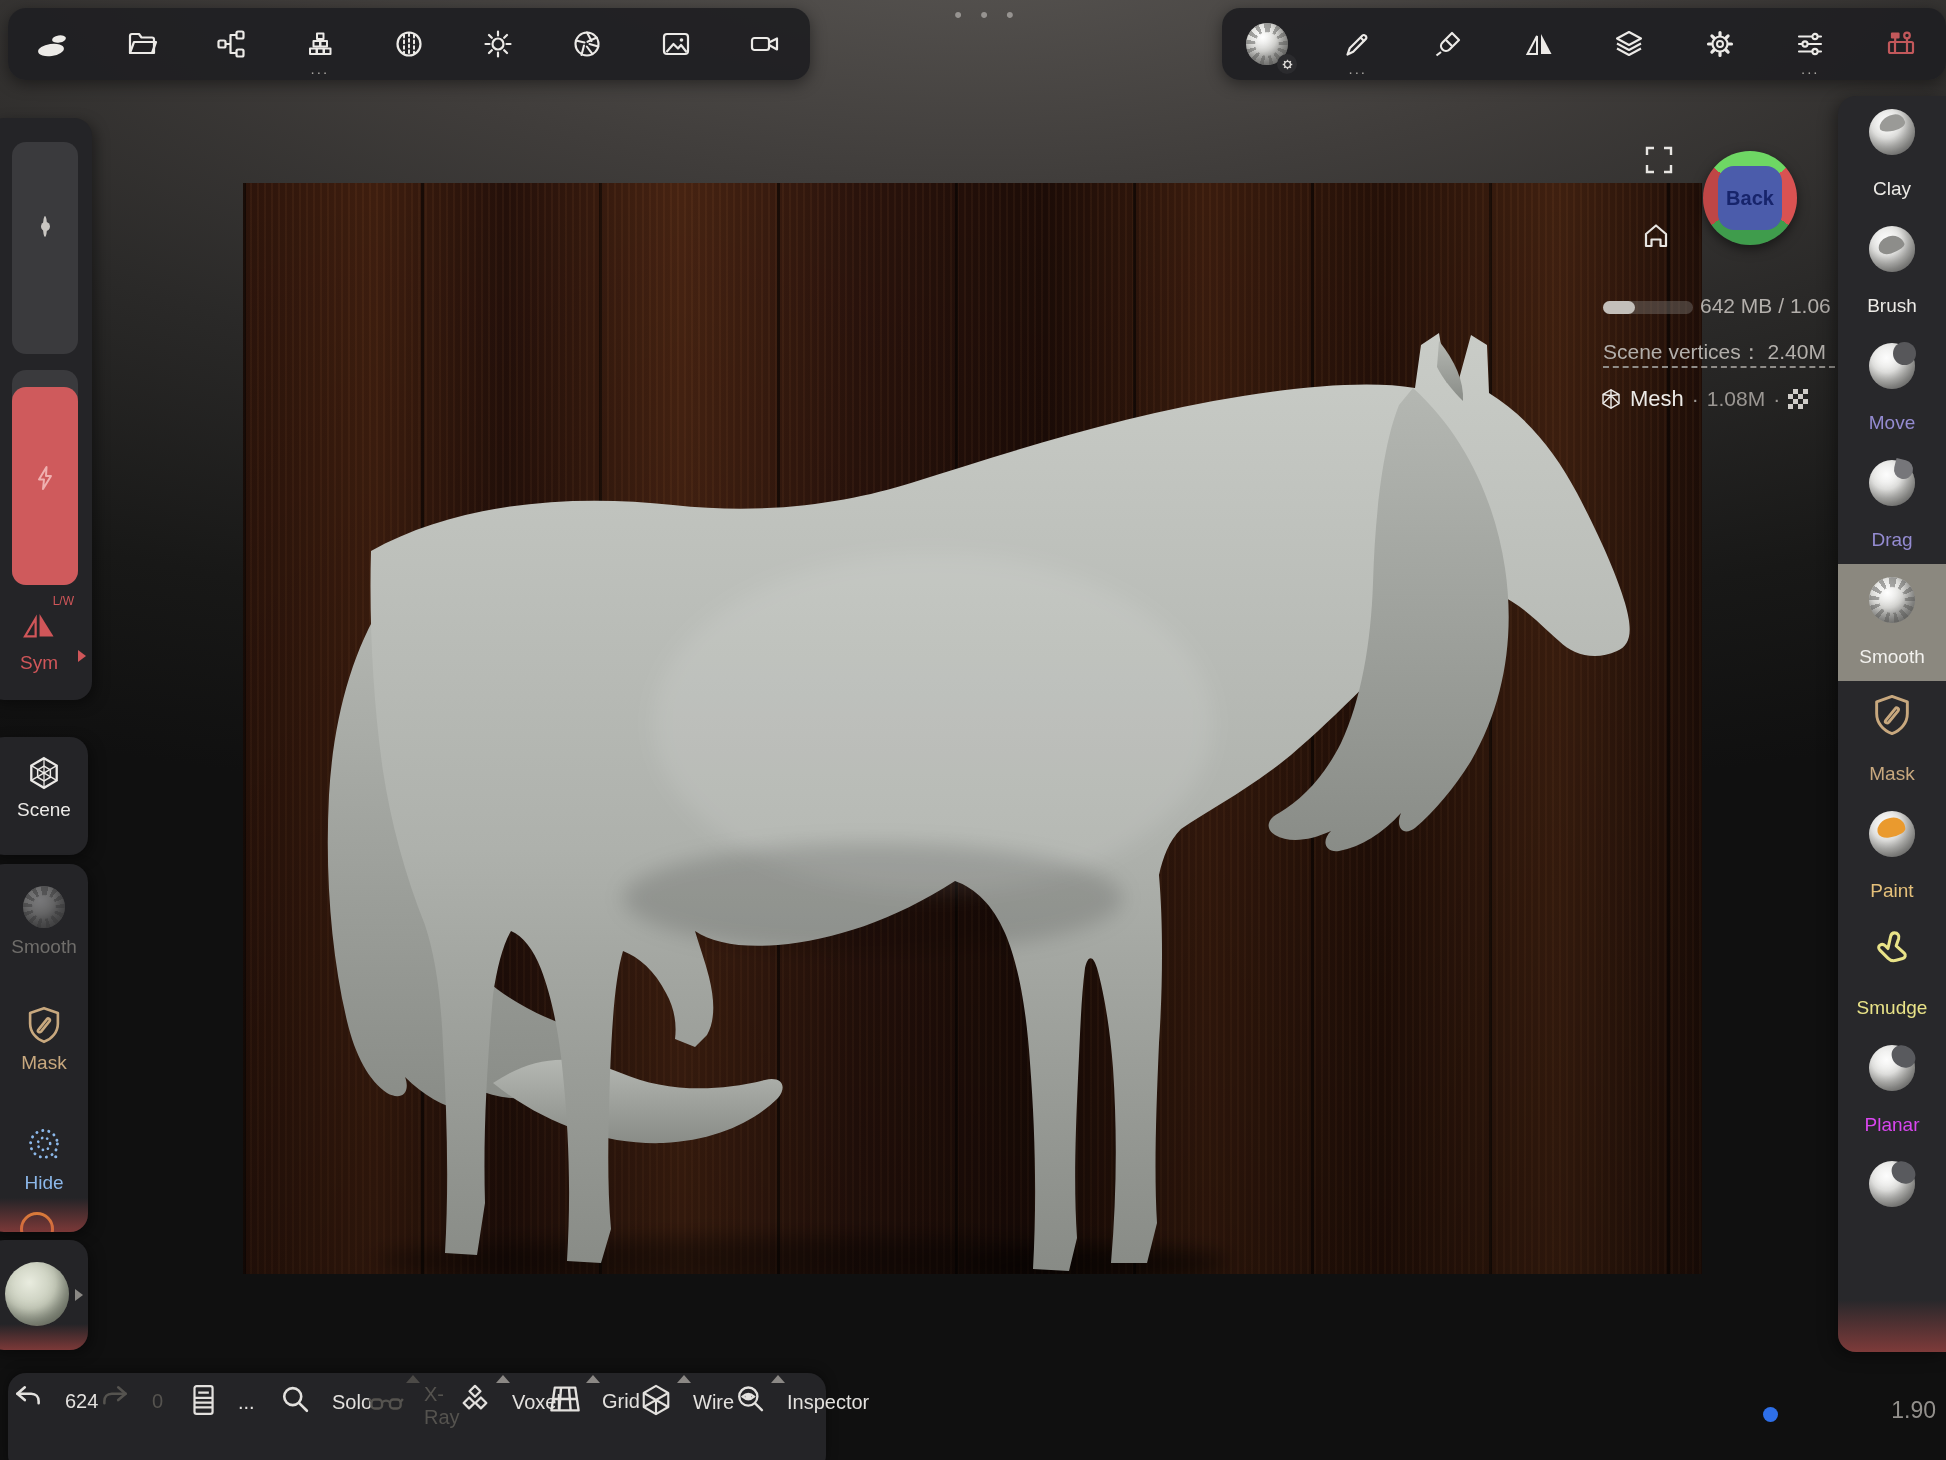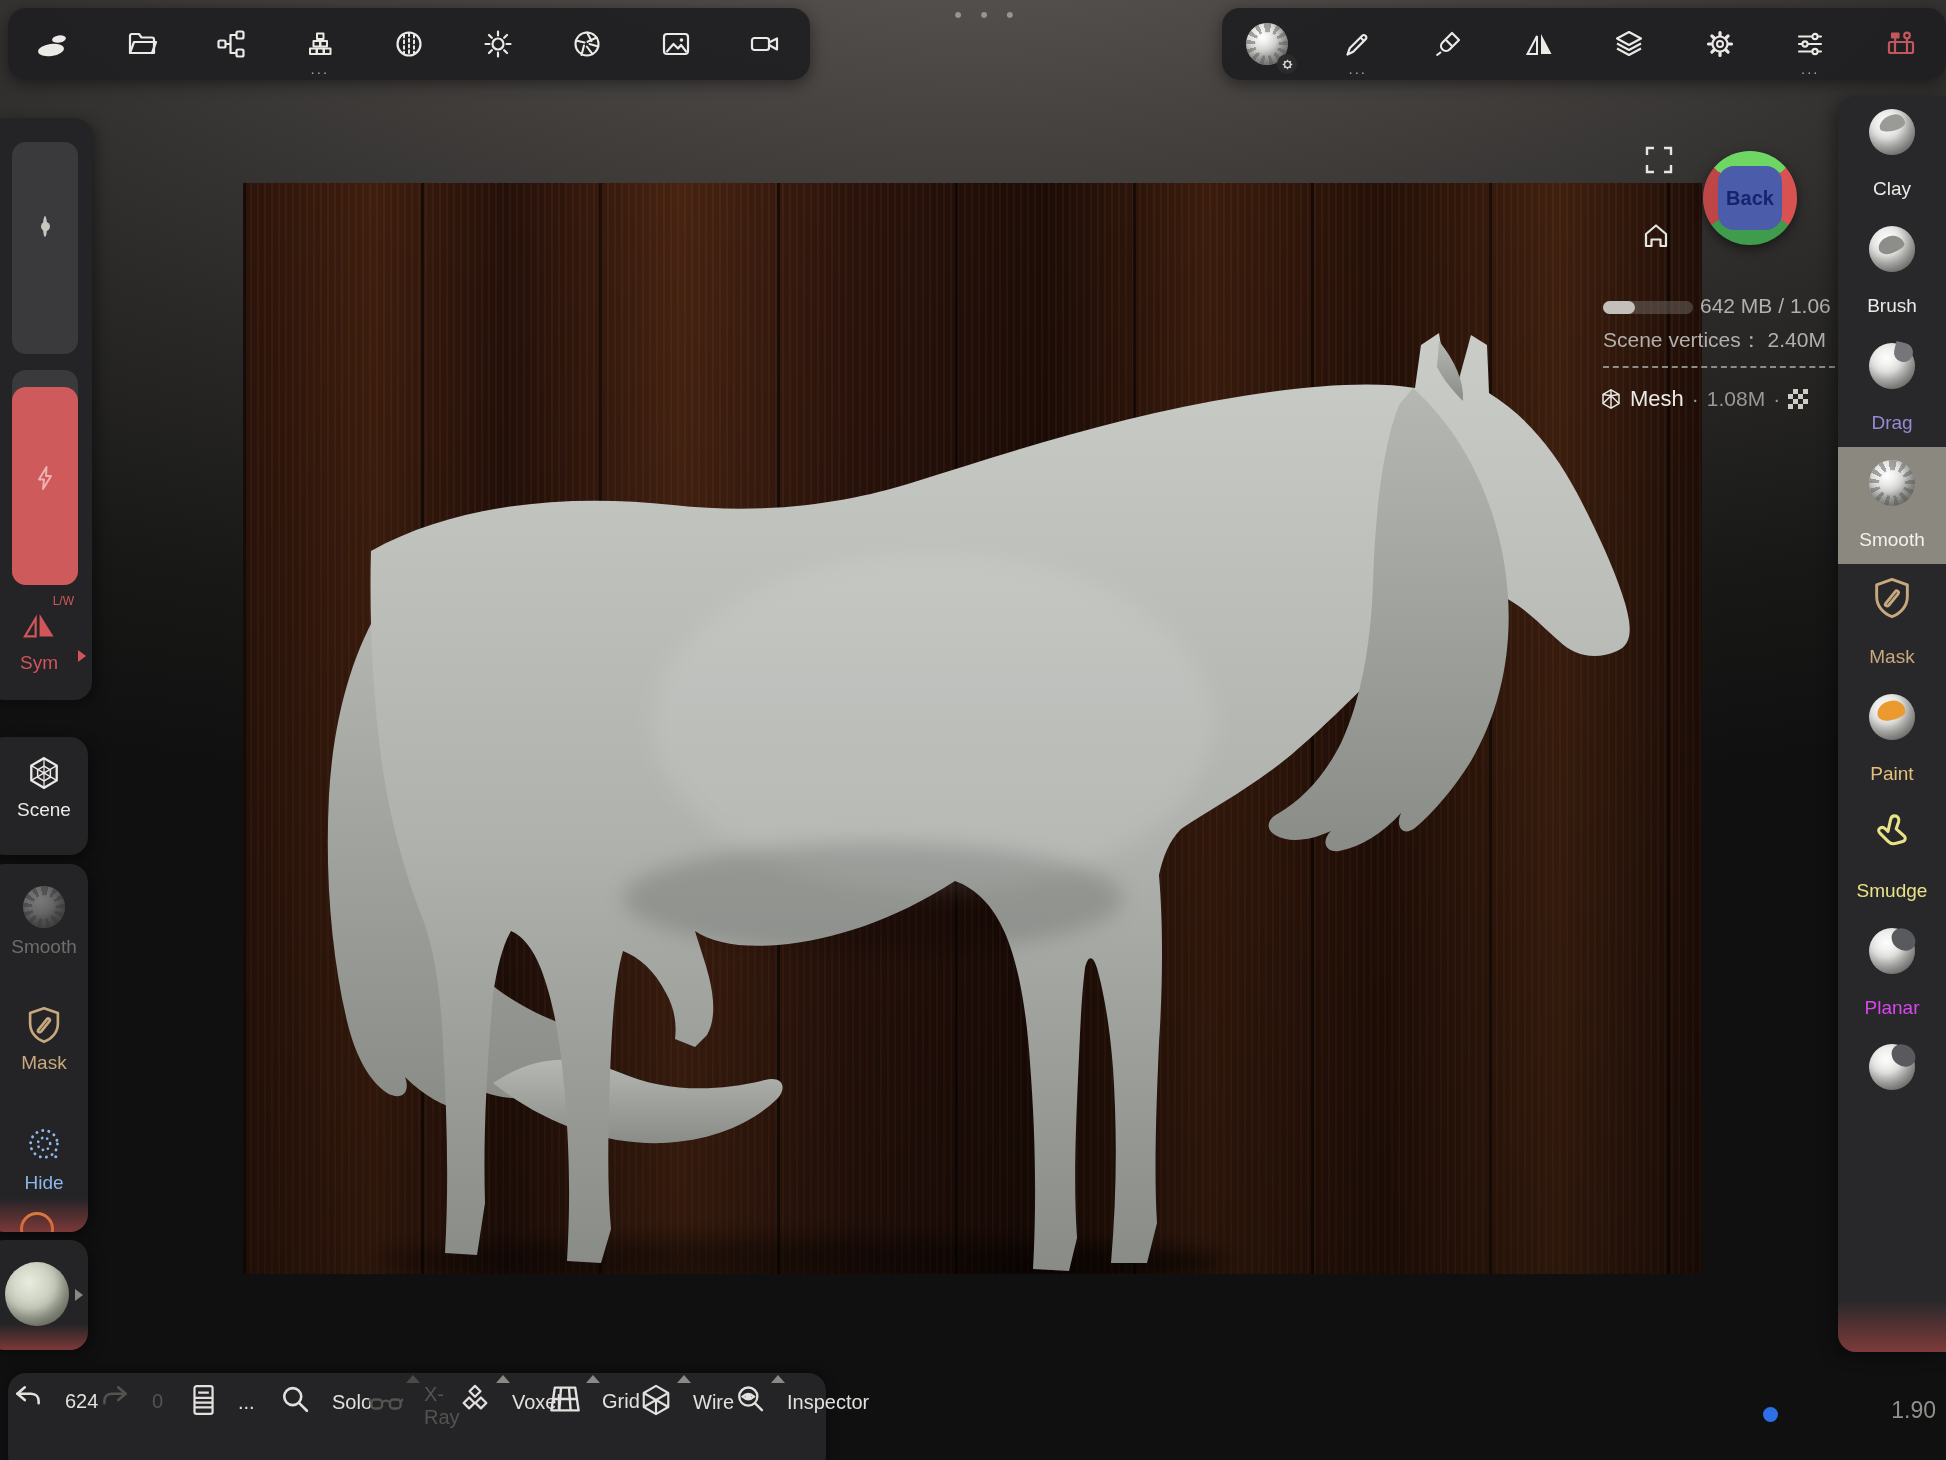--- a/index.html
+++ b/index.html
@@ -276,21 +276,21 @@
       </svg>
   </div>
   <div class="back-gizmo">
     <div class="back-core">Back</div>
   </div>
 
   <div class="membar">
       <i id="mem-fill" style="width: 36%;"></i>
     </div>
   <div class="statline" style="left:1700px;top:294px;width:138px;overflow:hidden;">642 MB / 1.06</div>
-  <div class="statline" style="left:1603px;top:326px;">Scene vertices： 2.40M</div>
+  <div class="statline" style="left:1603px;top:338px;">Scene vertices： 2.40M</div>
   <div class="dash-sep"></div>
   <div class="meshrow">
     <svg width="22" height="22" viewBox="0 0 24 24" fill="none" stroke="#eceae7" stroke-width="1.6">
         <path d="M12 2 L20.7 7 V17 L12 22 L3.3 17 V7 Z"></path>
         <path d="M12 2 L12 8.5 L20.7 17 M12 8.5 L3.3 17 M12 8.5 L20.7 7 M12 8.5 L3.3 7 M12 22 L12 8.5"></path>
       </svg>
     <span class="mname">Mesh</span>
     <span class="dot">·</span>
     <span class="mcount">1.08M</span>
     <span class="dot">·</span>
@@ -301,20 +301,24 @@
     <div id="rt-list">
         <div class="rtool">
           <div class="ball clay"></div>
           <span class="tool-label" style="color: rgb(236, 234, 230);">Clay</span>
         </div>
         <div class="rtool">
           <div class="ball brush2"></div>
           <span class="tool-label" style="color: rgb(236, 234, 230);">Brush</span>
         </div>
         <div class="rtool">
+          <div class="ball move"></div>
+          <span class="tool-label" style="color: rgb(148, 139, 209);">Move</span>
+        </div>
+        <div class="rtool">
           <div class="ball drag"></div>
           <span class="tool-label" style="color: rgb(148, 139, 209);">Drag</span>
         </div>
         <div class="rtool selected">
           <div class="ball rocky"></div>
           <span class="tool-label" style="color: rgb(242, 241, 238);">Smooth</span>
         </div>
         <div class="rtool">
           <span><svg width="40" height="42" viewBox="0 0 24 26" fill="none" stroke="#c8a87e" stroke-width="1.8" stroke-linejoin="round">
               <path d="M12 1.5 L21.5 4.8 V12 C21.5 17.8 17.5 22.6 12 24.5 C6.5 22.6 2.5 17.8 2.5 12 V4.8 Z"></path>

